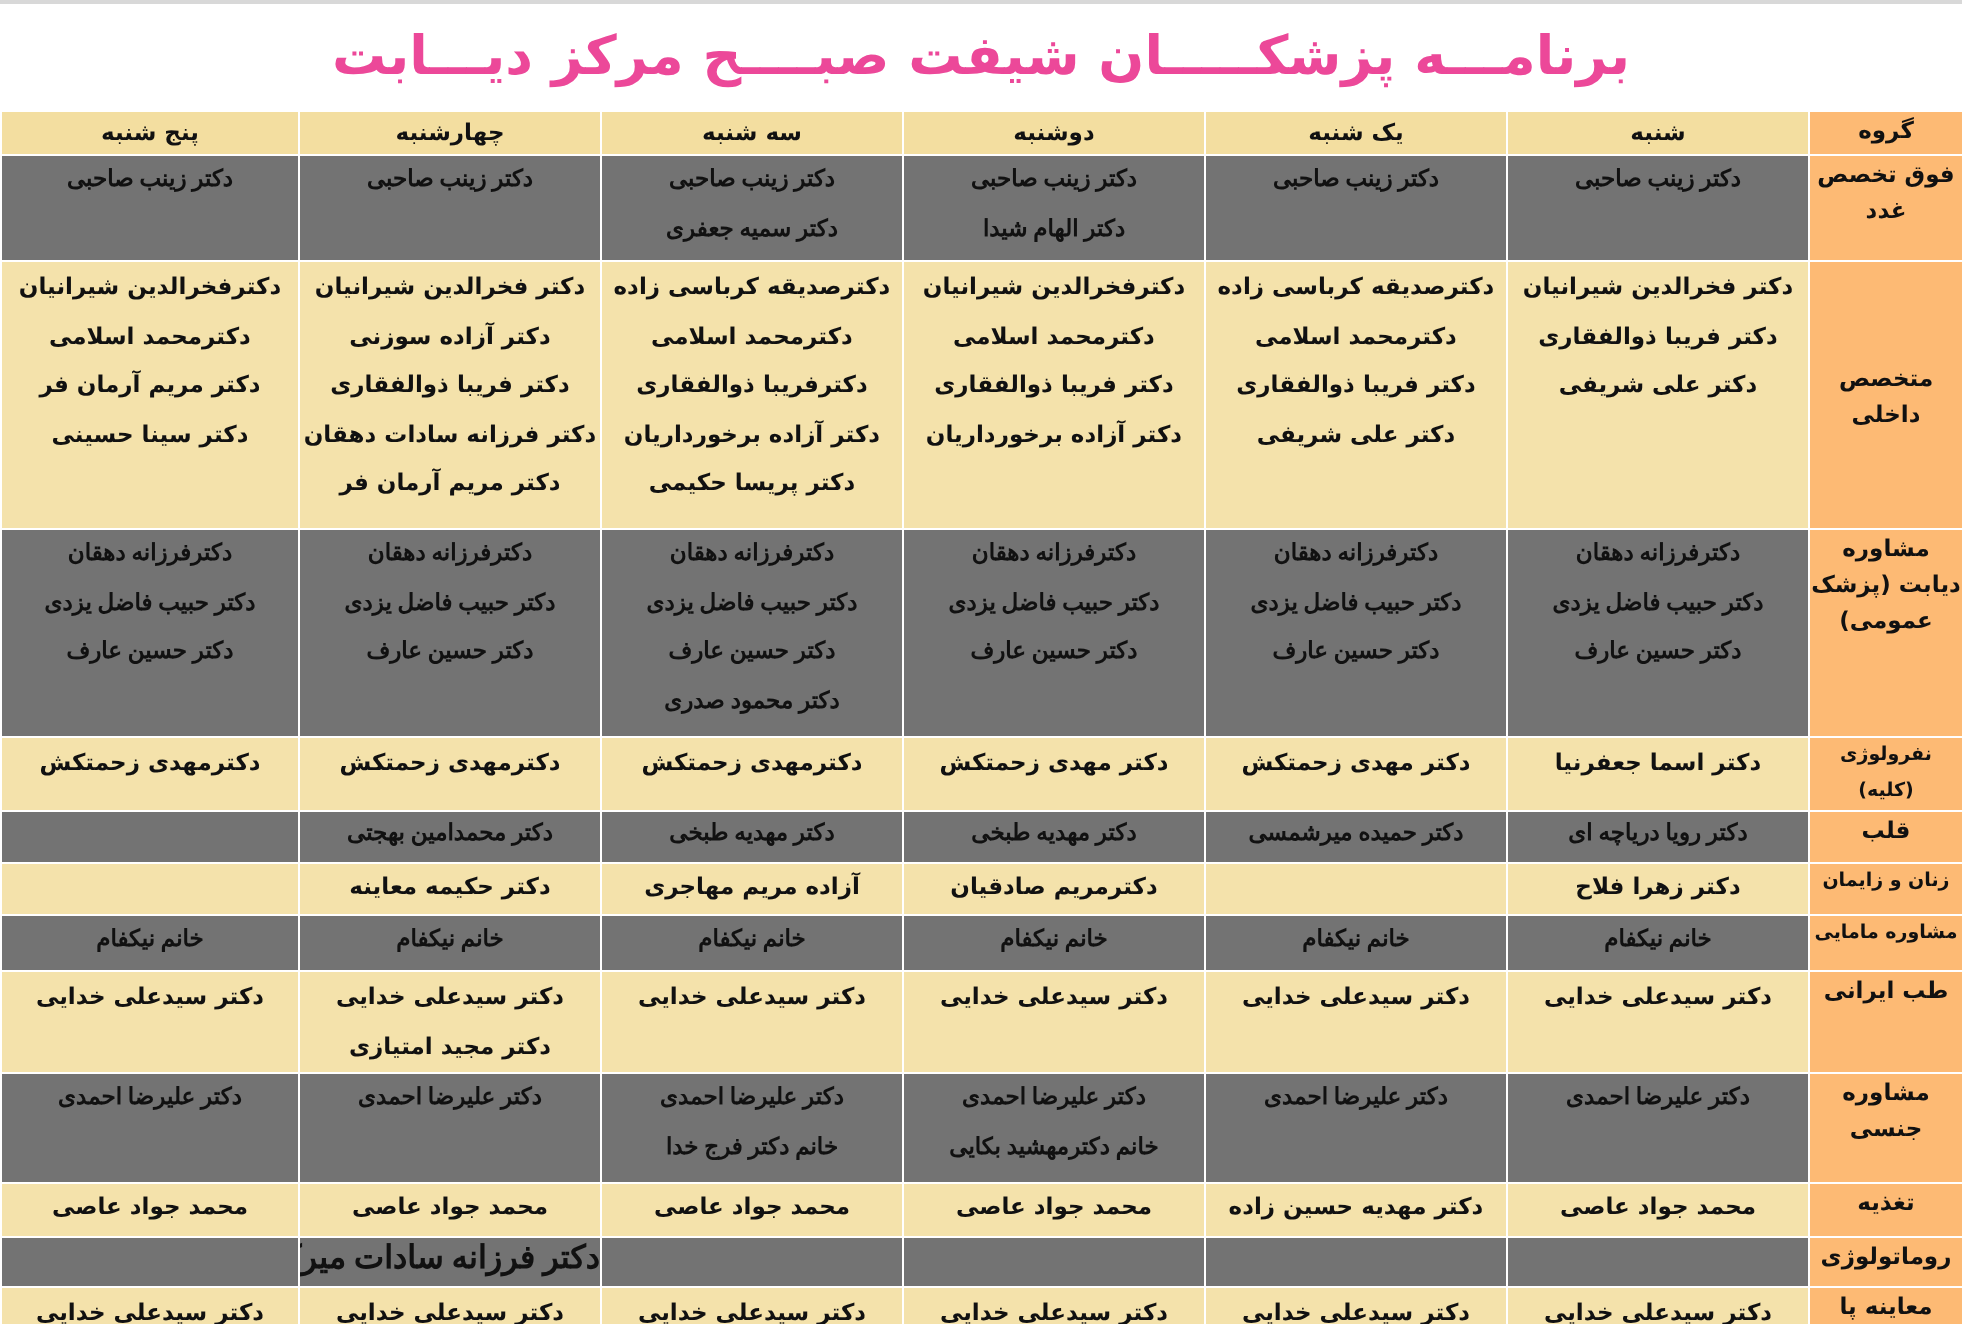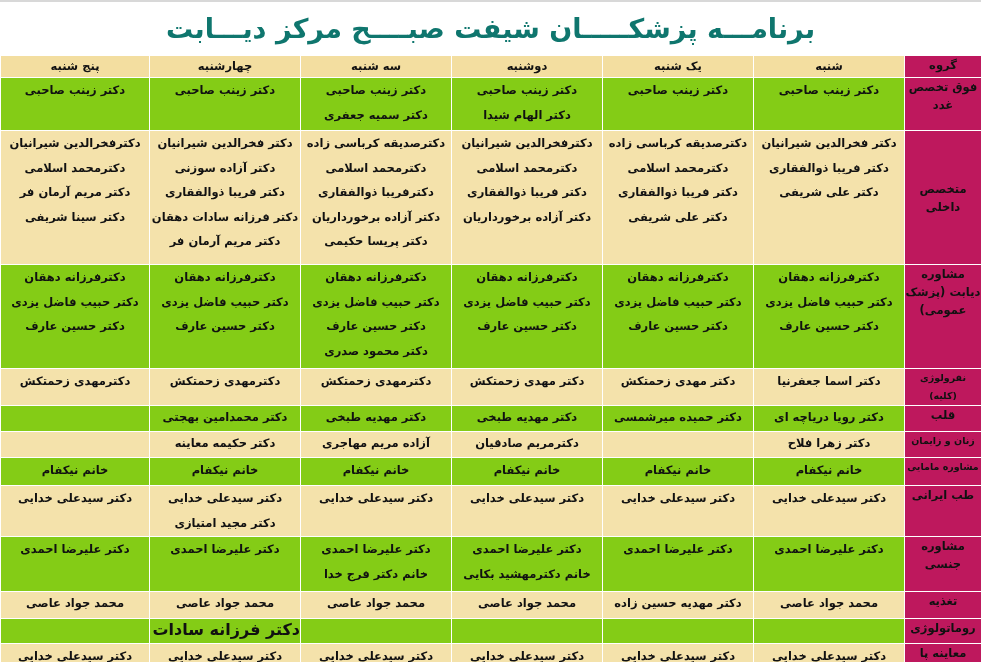--- a/index.html
+++ b/index.html
@@ -3,40 +3,40 @@
 <meta charset="utf-8">
 <style>
   html, body { margin: 0; padding: 0; background: #ffffff; }
   body {
     width: 981px; height: 662px; overflow: hidden; position: relative;
     font-family: "DejaVu Sans", sans-serif;
   }
   .topline { position: absolute; left: 0; top: 0; width: 981px; height: 2px; background: #d8d8d8; }
   .title {
     position: absolute; left: 0; top: 4px; width: 981px; height: 50px;
-    text-align: center; font-size: 27px; font-weight: bold; color: #0f766e;
+    text-align: center; font-size: 27px; font-weight: bold; color: #ec4899;
     line-height: 50px; direction: rtl; letter-spacing: 0.5px;
   }
   table.sched {
     position: absolute; left: 0; top: 55px; width: 981px;
     border-collapse: collapse; table-layout: fixed; direction: rtl;
   }
   table.sched td, table.sched th {
     border: 1px solid #ffffff; padding: 0; text-align: center;
     vertical-align: top; color: #111; font-weight: bold; font-size: 11.5px;
     overflow: hidden;
   }
   th.grp-head, td.grp {
-    background: #be185d; width: 76px; font-size: 12px; vertical-align: middle; line-height: 18px;
+    background: #fdba74; width: 76px; font-size: 12px; vertical-align: middle; line-height: 18px;
   }
   td.grp { vertical-align: top; padding-top: 3px; }
   td.grp.mid { vertical-align: middle; padding-top: 0; }
   td.grp.small { font-size: 9.5px; }
   th.day { background: #f3dea0; height: 21px; line-height: 21px; }
-  tr.light td.cell { background: #84cc16; }
+  tr.light td.cell { background: #737373; font-family: Liberation Serif, serif; }
   tr.dark td.cell { background: #f4e2ab; }
   .line { display: block; height: 24.5px; line-height: 24.5px; white-space: nowrap; }
   .line.sm { font-size: 16px; }
   td.cell { padding-top: 2px; }
 </style>
 </head>
 <body>
 
 <div class="topline"></div>
 <div class="title">برنامـــه پزشکـــــان شیفت صبــــح مرکز دیـــابت</div>
@@ -116,21 +116,21 @@
           <span class="line">دکتر فخرالدین شیرانیان</span>
           <span class="line">دکتر آزاده سوزنی</span>
           <span class="line">دکتر فریبا ذوالفقاری</span>
           <span class="line">دکتر فرزانه سادات دهقان</span>
           <span class="line">دکتر مریم آرمان فر</span>
         </td>
         <td class="cell">
           <span class="line">دکترفخرالدین شیرانیان</span>
           <span class="line">دکترمحمد اسلامی</span>
           <span class="line">دکتر مریم آرمان فر</span>
-          <span class="line">دکتر سینا شریفی</span>
+          <span class="line">دکتر سینا حسینی</span>
         </td>
       </tr>
       <tr class="light" style="height: 104px;">
         <td class="grp">مشاوره دیابت (پزشک عمومی)</td>
         <td class="cell">
           <span class="line">دکترفرزانه دهقان</span>
           <span class="line">دکتر حبیب فاضل یزدی</span>
           <span class="line">دکتر حسین عارف</span>
         </td>
         <td class="cell">

